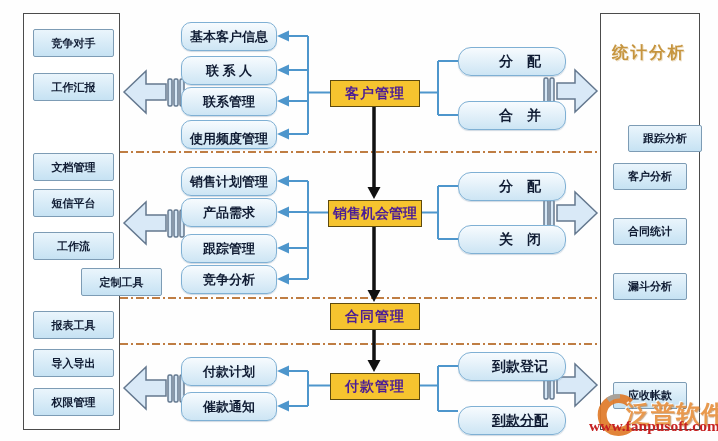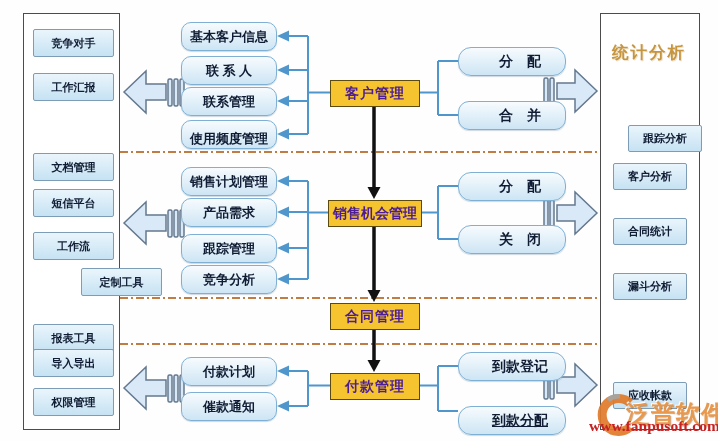--- a/index.html
+++ b/index.html
@@ -136,21 +136,21 @@
     </g>
   </svg>
 
   <div class="panel" style="left:23px;top:13px;width:95px;height:415px;"></div>
   <div class="sq-box" style="left:33px;top:29px;width:79px;height:26px;"><span>竞争对手</span></div>
   <div class="sq-box" style="left:33px;top:73px;width:79px;height:26px;"><span>工作汇报</span></div>
   <div class="sq-box" style="left:33px;top:153px;width:79px;height:26px;"><span>文档管理</span></div>
   <div class="sq-box" style="left:33px;top:189px;width:79px;height:26px;"><span>短信平台</span></div>
   <div class="sq-box" style="left:33px;top:232px;width:79px;height:26px;"><span>工作流</span></div>
   <div class="sq-box" style="left:33px;top:268px;width:79px;height:26px;margin-left:48px;"><span>定制工具</span></div>
-  <div class="sq-box" style="left:33px;top:324px;width:79px;height:26px;"><span>报表工具</span></div>
+  <div class="sq-box" style="left:33px;top:311px;width:79px;height:26px;"><span>报表工具</span></div>
   <div class="sq-box" style="left:33px;top:349px;width:79px;height:26px;"><span>导入导出</span></div>
   <div class="sq-box" style="left:33px;top:388px;width:79px;height:26px;"><span>权限管理</span></div>
 
   <div class="rd-box" style="left:181px;top:22px;width:94px;height:27px;"><span>基本客户信息</span></div>
   <div class="rd-box" style="left:181px;top:56px;width:94px;height:27px;"><span>联 系 人</span></div>
   <div class="rd-box" style="left:181px;top:87px;width:94px;height:27px;"><span>联系管理</span></div>
   <div class="rd-box" style="left:181px;top:120px;width:94px;height:27px;align-items:flex-end;"><span>使用频度管理</span></div>
   <div class="module" style="left:330px;top:80px;width:88px;height:25px;"><span>客户管理</span></div>
   <div class="rd-box action" style="left:458px;top:47px;width:90px;height:27px;"><span>分　配</span></div>
   <div class="rd-box action" style="left:458px;top:101px;width:90px;height:27px;border-radius:11px;"><span>合　并</span></div>

